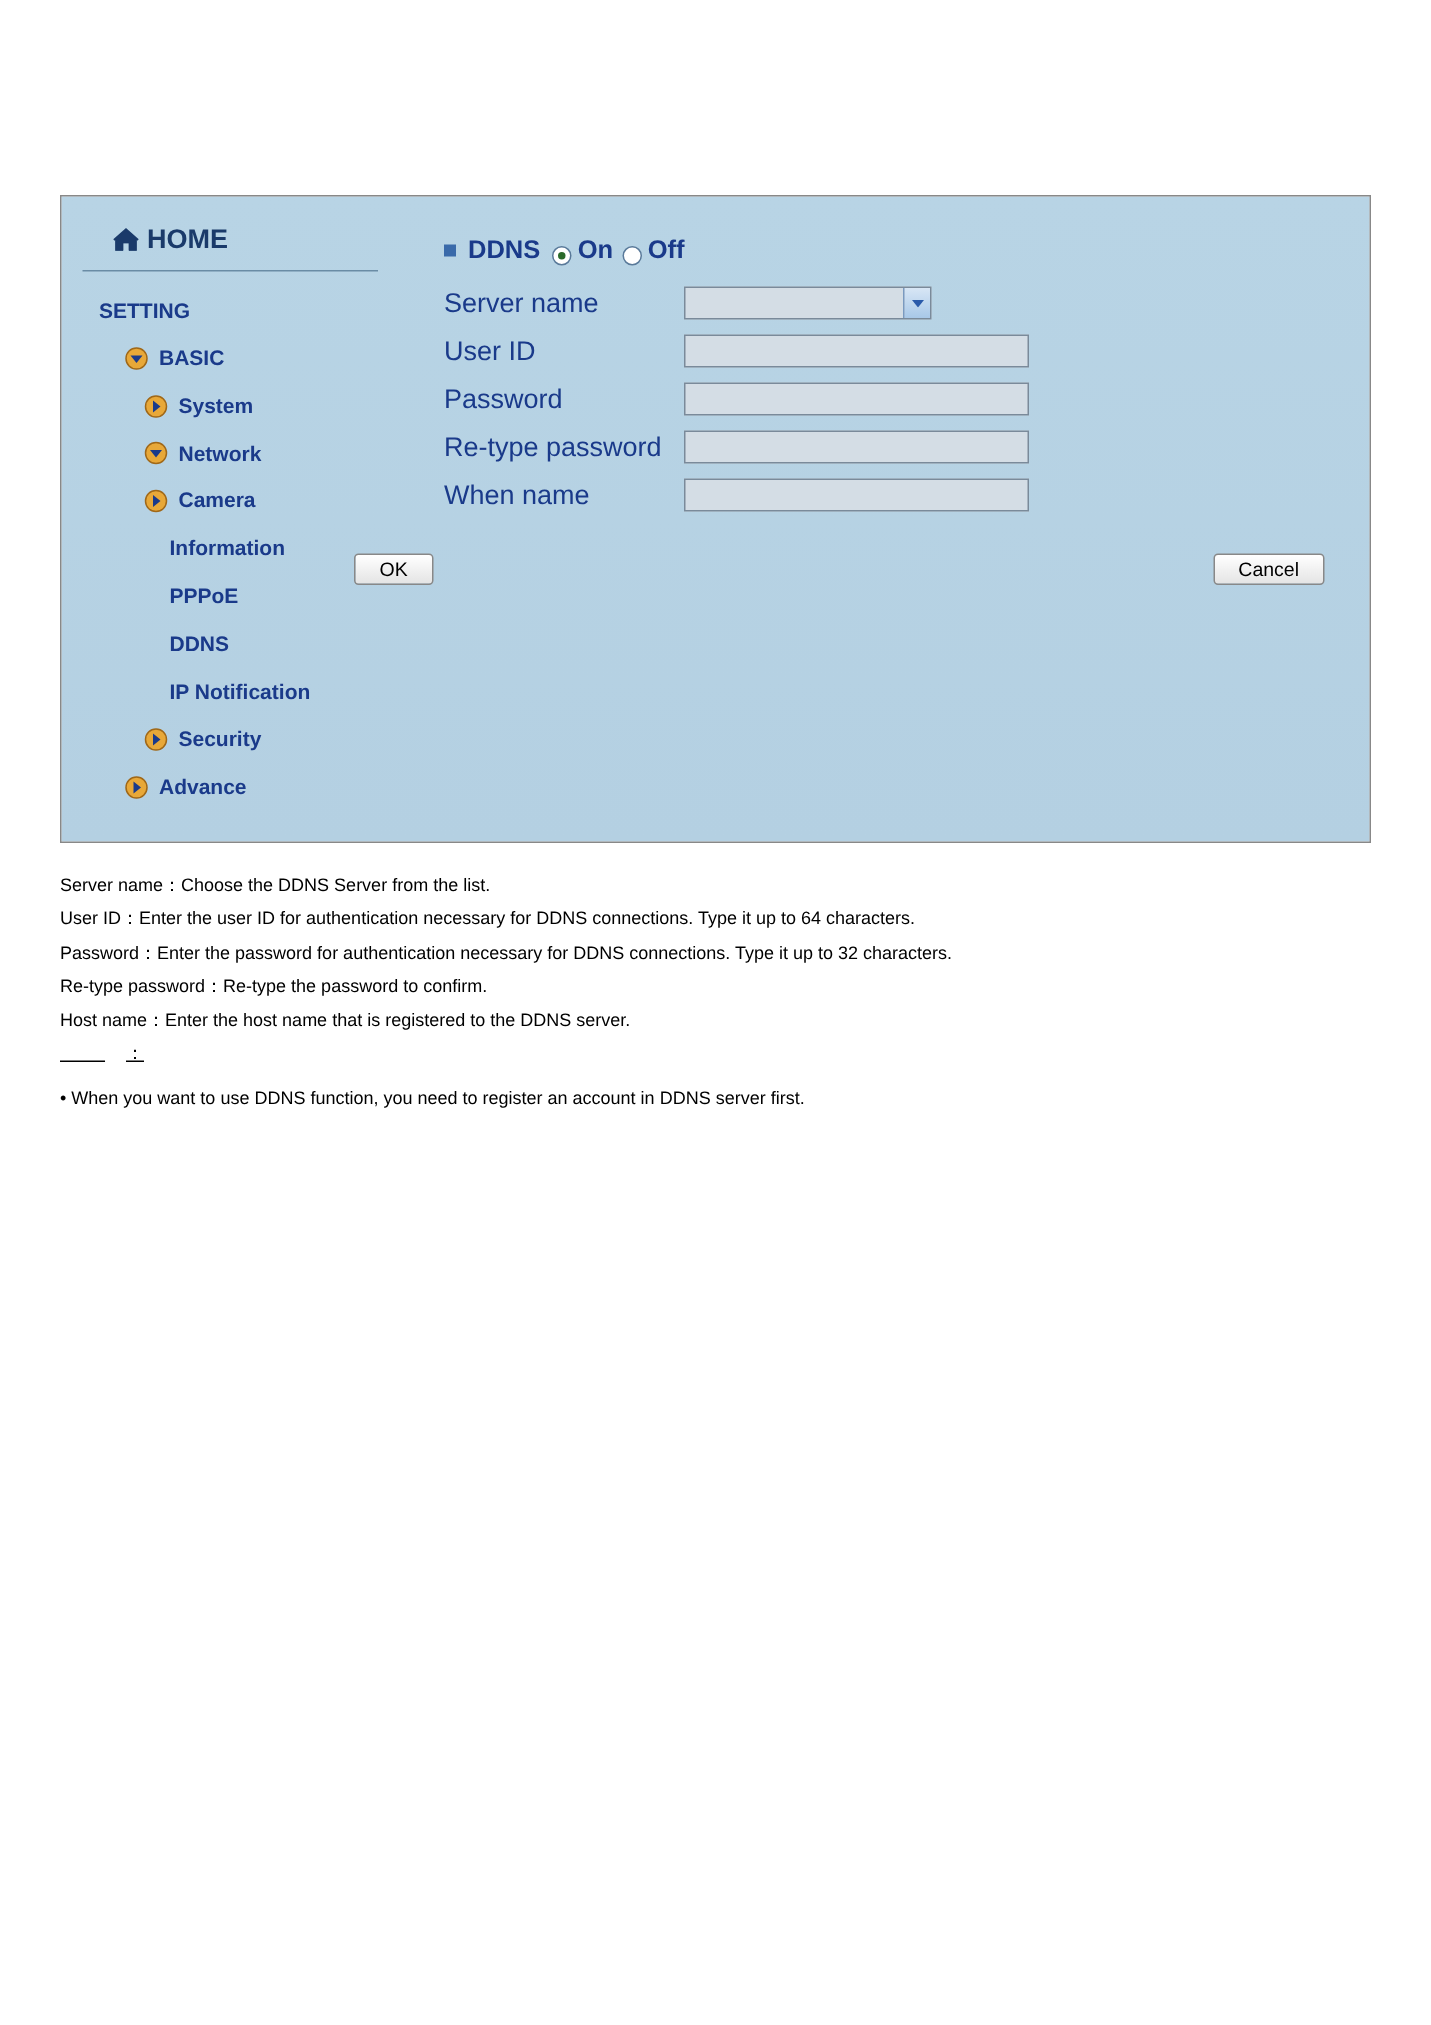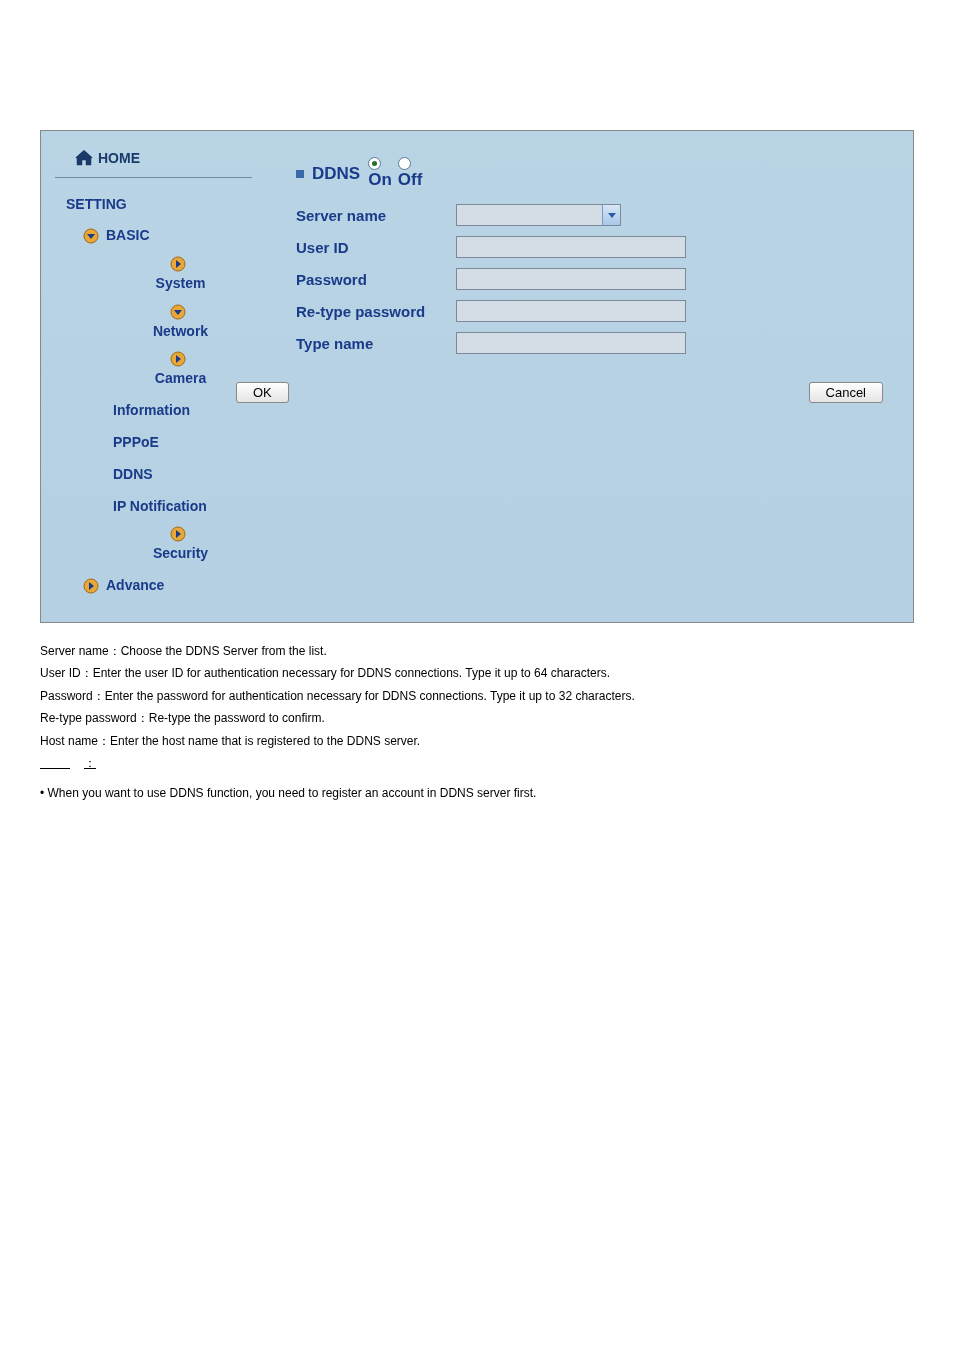--- a/index.html
+++ b/index.html
@@ -36,42 +36,41 @@
       width: 18px;
       height: 18px;
       margin-right: 5px;
       display: inline-flex;
       align-items: center;
       justify-content: center;
     }
     .home-label {
       color: #1a3a6a;
       font-weight: bold;
-      font-size: 14px;
+      font-size: 18px;
     }
     .setting-header {
       color: #1a3a8a;
       font-weight: bold;
       font-size: 14px;
       padding: 4px 0 8px 25px;
     }
     .nav-item {
       display: flex;
       align-items: center;
       padding: 4px 0 4px 25px;
       font-size: 14px;
       font-weight: bold;
       color: #1a3a8a;
     }
     .nav-item.level-1 {
       padding-left: 41px;
     }
     .nav-item.level-2 {
       padding-left: 54px;
-      flex-direction: column;
     }
     .nav-item.level-3 {
       padding-left: 72px;
       font-weight: bold;
     }
     .nav-icon {
       width: 18px;
       height: 16px;
       margin-right: 6px;
       display: inline-flex;
@@ -100,23 +99,22 @@
       margin-right: 8px;
       display: inline-block;
     }
     .radio-group {
       display: inline-flex;
       align-items: center;
       margin-left: 8px;
     }
     .radio-item {
       display: inline-flex;
-      align-items: flex-start;
+      align-items: flex-end;
       margin-right: 6px;
-      flex-direction: column;
     }
     .radio-circle {
       width: 13px;
       height: 13px;
       border-radius: 50%;
       background: #fff;
       border: 1px solid #5a7a9a;
       margin-right: 4px;
       display: inline-flex;
       align-items: center;
@@ -130,22 +128,22 @@
       border-radius: 50%;
     }
     .field-row {
       display: flex;
       align-items: center;
       margin-bottom: 10px;
     }
     .field-label {
       width: 160px;
       color: #1a3a8a;
-      font-weight: bold;
-      font-size: 15px;
+      font-weight: normal;
+      font-size: 18px;
     }
     .field-input {
       width: 230px;
       height: 22px;
       background: #d4dde5;
       border: 1px solid #7a8a9a;
     }
     .field-select {
       width: 165px;
       height: 22px;
@@ -325,21 +323,21 @@
         <div class="field-label">Password</div>
         <div class="field-input"></div>
       </div>
 
       <div class="field-row">
         <div class="field-label">Re-type password</div>
         <div class="field-input"></div>
       </div>
 
       <div class="field-row">
-        <div class="field-label">Type name</div>
+        <div class="field-label">When name</div>
         <div class="field-input"></div>
       </div>
 
       <div class="button-row">
         <button class="btn">OK</button>
         <button class="btn">Cancel</button>
       </div>
     </div>
   </div>
 

